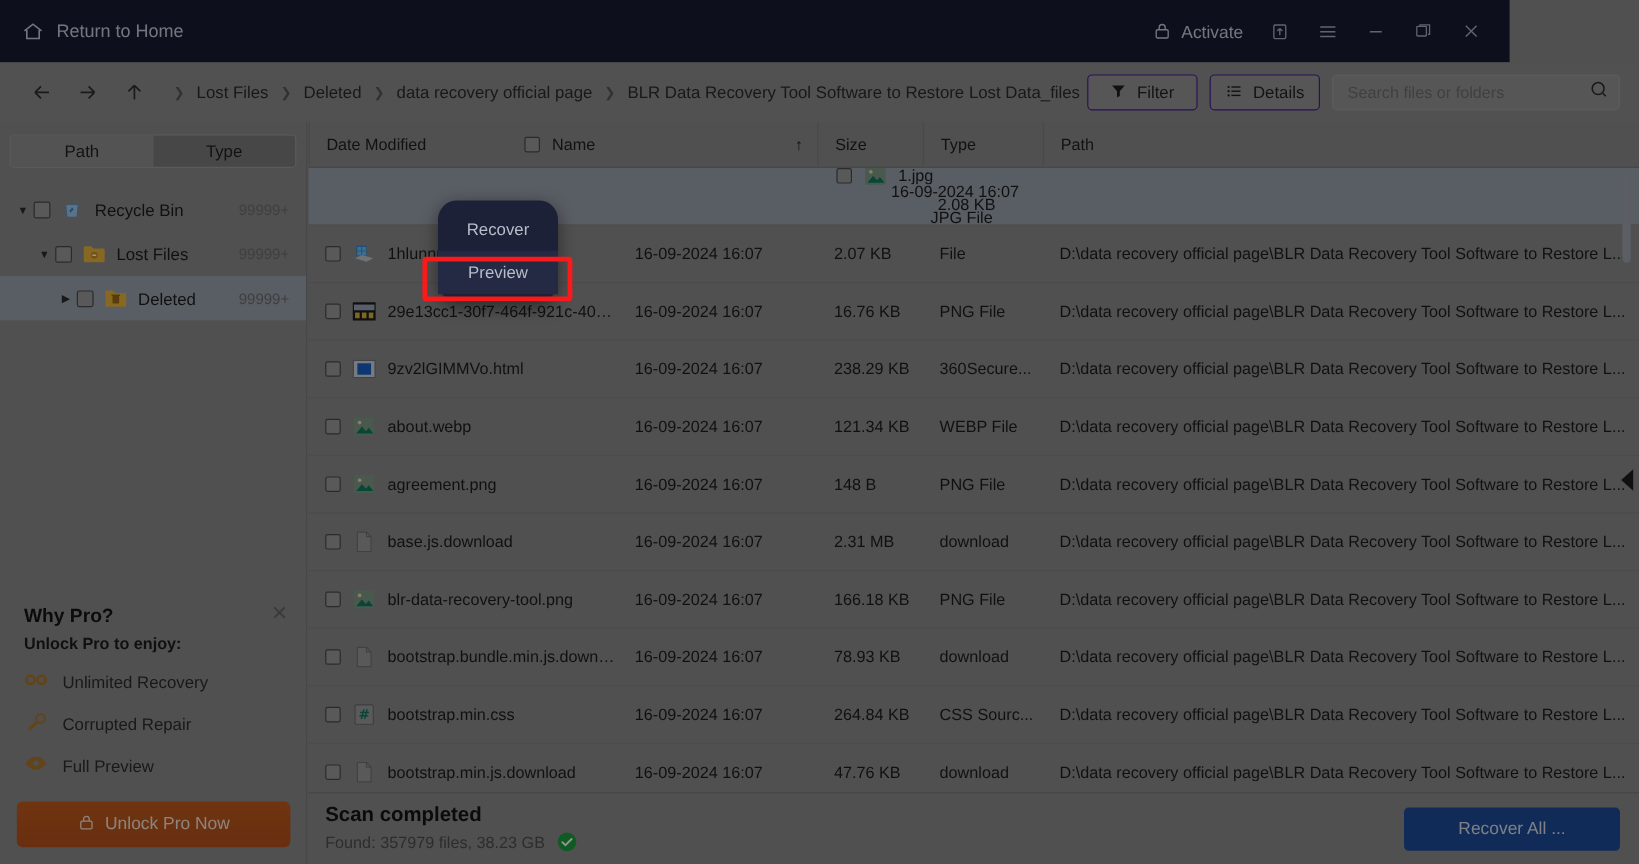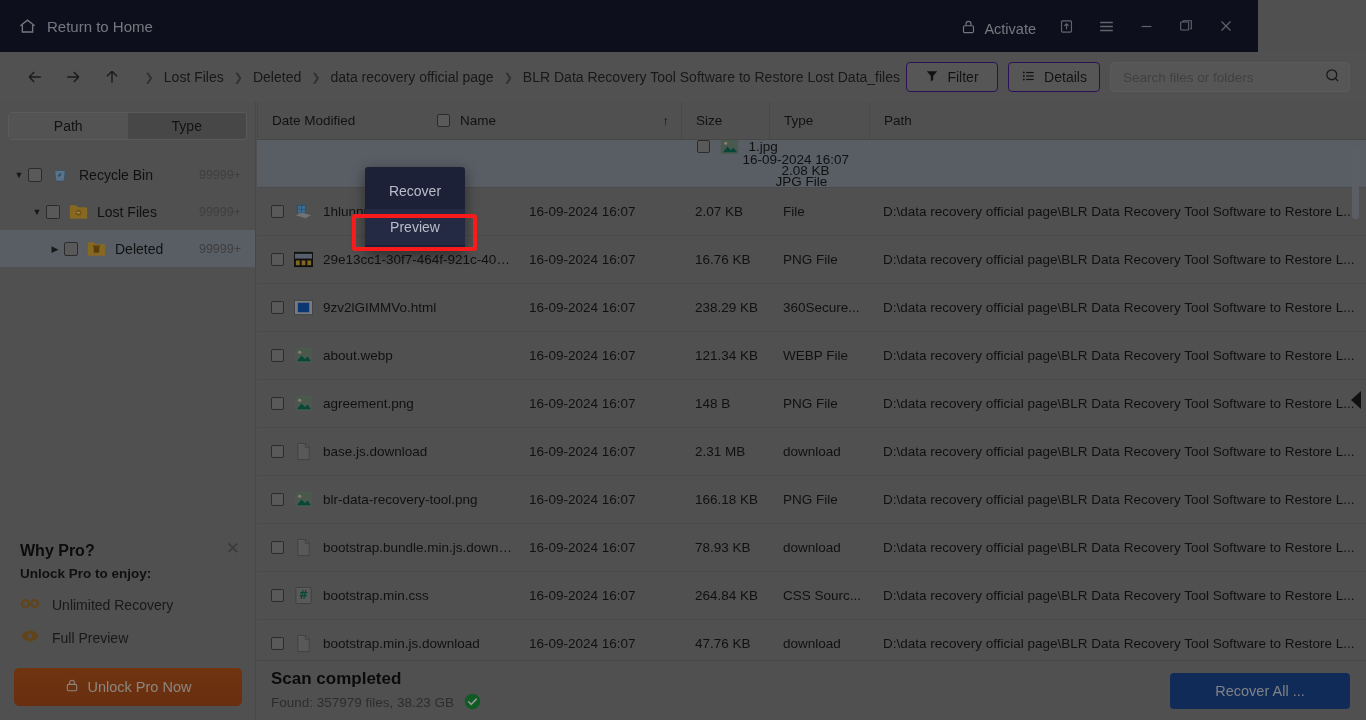--- a/index.html
+++ b/index.html
@@ -115,21 +115,21 @@
     margin-left:auto; margin-right:16px; width:180px; height:36px; border-radius:4px;
     background:#1d4b96; color:#d9dde6; font-size:14.5px; display:flex;
     align-items:center; justify-content:center; cursor:pointer;
   }
   
   #vscroll { position:absolute; right:7px; top:147px; width:7px; height:72px; background:#9ea3ad; border-radius:4px; cursor:pointer; z-index:20; }
   #collapse { position:absolute; right:4px; top:390px; width:12px; height:20px; cursor:pointer; z-index:20; }
   
   #ctxmenu {
     position:absolute; left:365px; top:167px; width:100px; z-index:600;
-    background:#1d2138; border-radius:3px; padding:6px 0;
+    background:#1d2138; border-radius:16px; padding:6px 0;
     box-shadow:0 4px 14px rgba(0,0,0,.45);
   }
   #ctxmenu .mi { height:36px; display:flex; align-items:center; justify-content:center;
                  color:#b9bdc9; font-size:14px; cursor:pointer; }
   #ctxmenu .mi.hl { background:#252a44; }
   #hlbox {
     position:absolute; left:352px; top:214px; width:125px; height:37px;
     border:4px solid #f91b1b; border-radius:3px; z-index:650; pointer-events:none;
   }
 </style>
@@ -308,20 +308,28 @@
       <span>
         <svg width="20" height="13" viewBox="0 0 26 14" fill="none" stroke="#a8762e" stroke-width="3">
           <circle cx="7" cy="7" r="4.5"></circle>
             <circle cx="19" cy="7" r="4.5"></circle>
         </svg>
       </span>
       <span>Unlimited Recovery</span>
     </div>
     <div class="perk">
       <span>
+        <svg width="20" height="18" viewBox="0 0 24 24" fill="#a8762e">
+          <path d="M17 3a6 6 0 0 0-5.3 8.8L3 20.5 5.5 23l8.7-8.7A6 6 0 1 0 17 3zm0 2.4a3.6 3.6 0 1 1 0 7.2 3.6 3.6 0 0 1 0-7.2z"></path>
+        </svg>
+      </span>
+      <span>Corrupted Repair</span>
+    </div>
+    <div class="perk">
+      <span>
         <svg width="20" height="14" viewBox="0 0 26 16">
           <path d="M13 1C6 1 1.5 8 1.5 8S6 15 13 15s11.5-7 11.5-7S20 1 13 1z" fill="#a8762e"></path>
           <circle cx="13" cy="8" r="3" fill="#8a8a8a"></circle>
         </svg>
       </span>
       <span>Full Preview</span>
     </div>
 
     <div id="unlock">
       <span>

